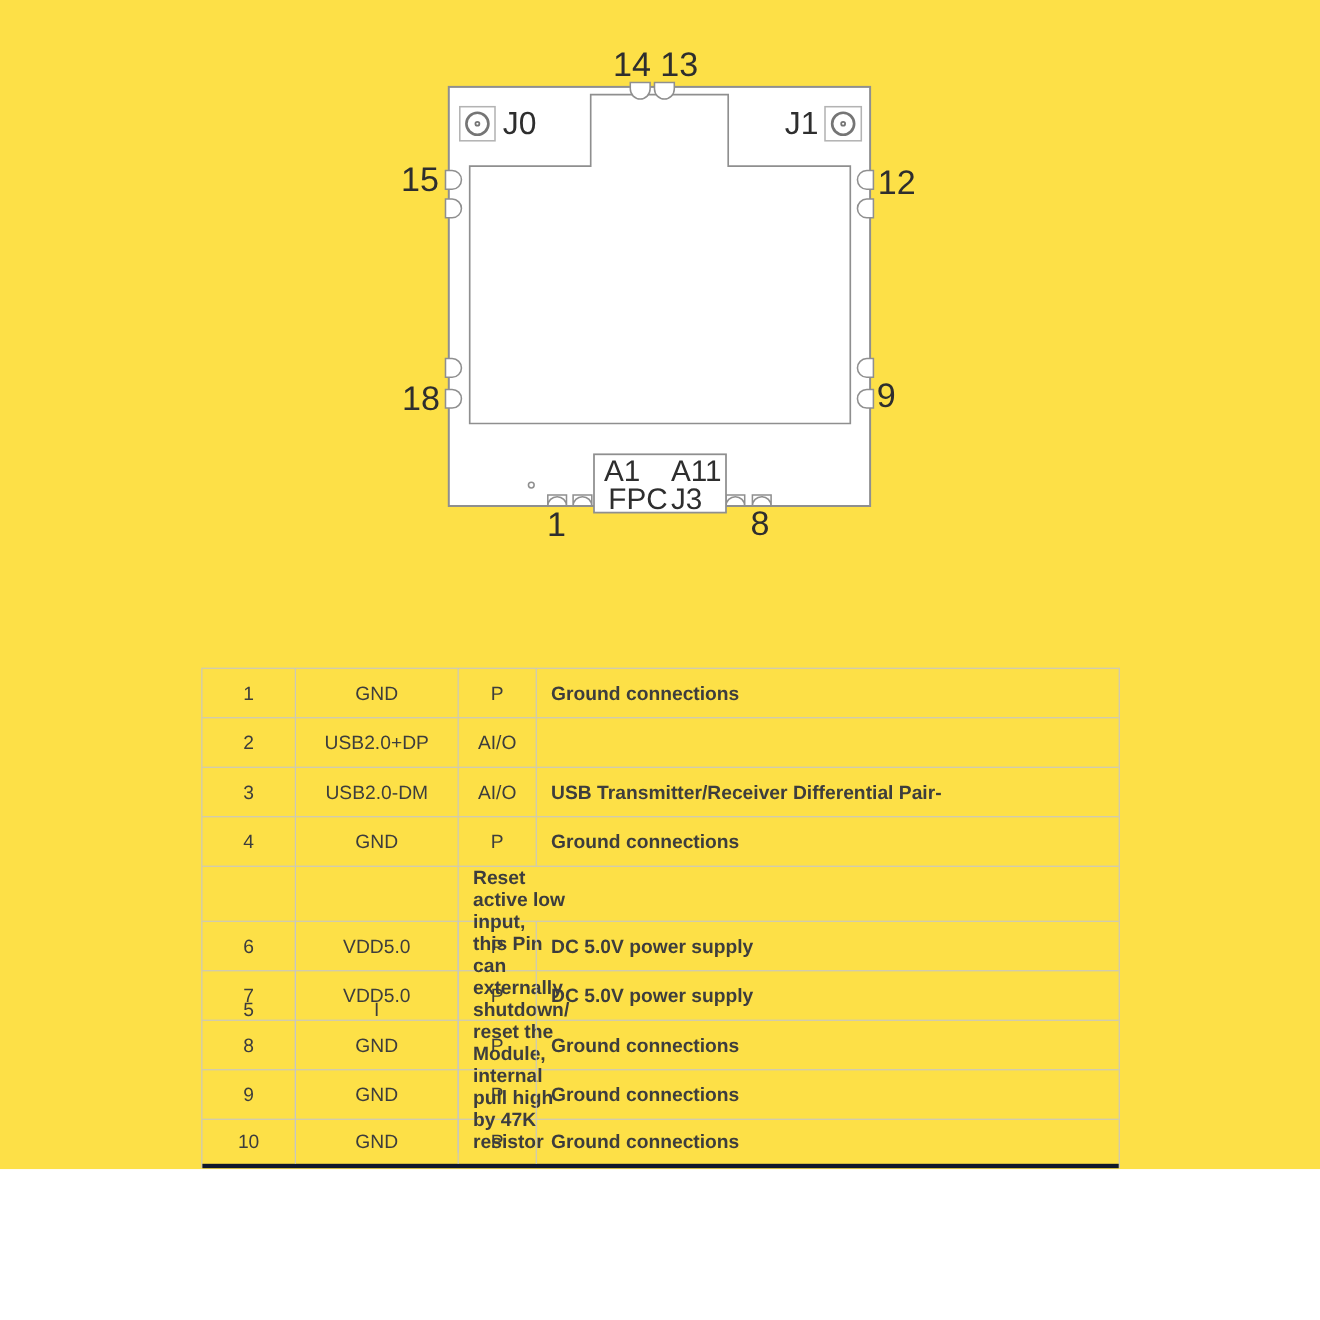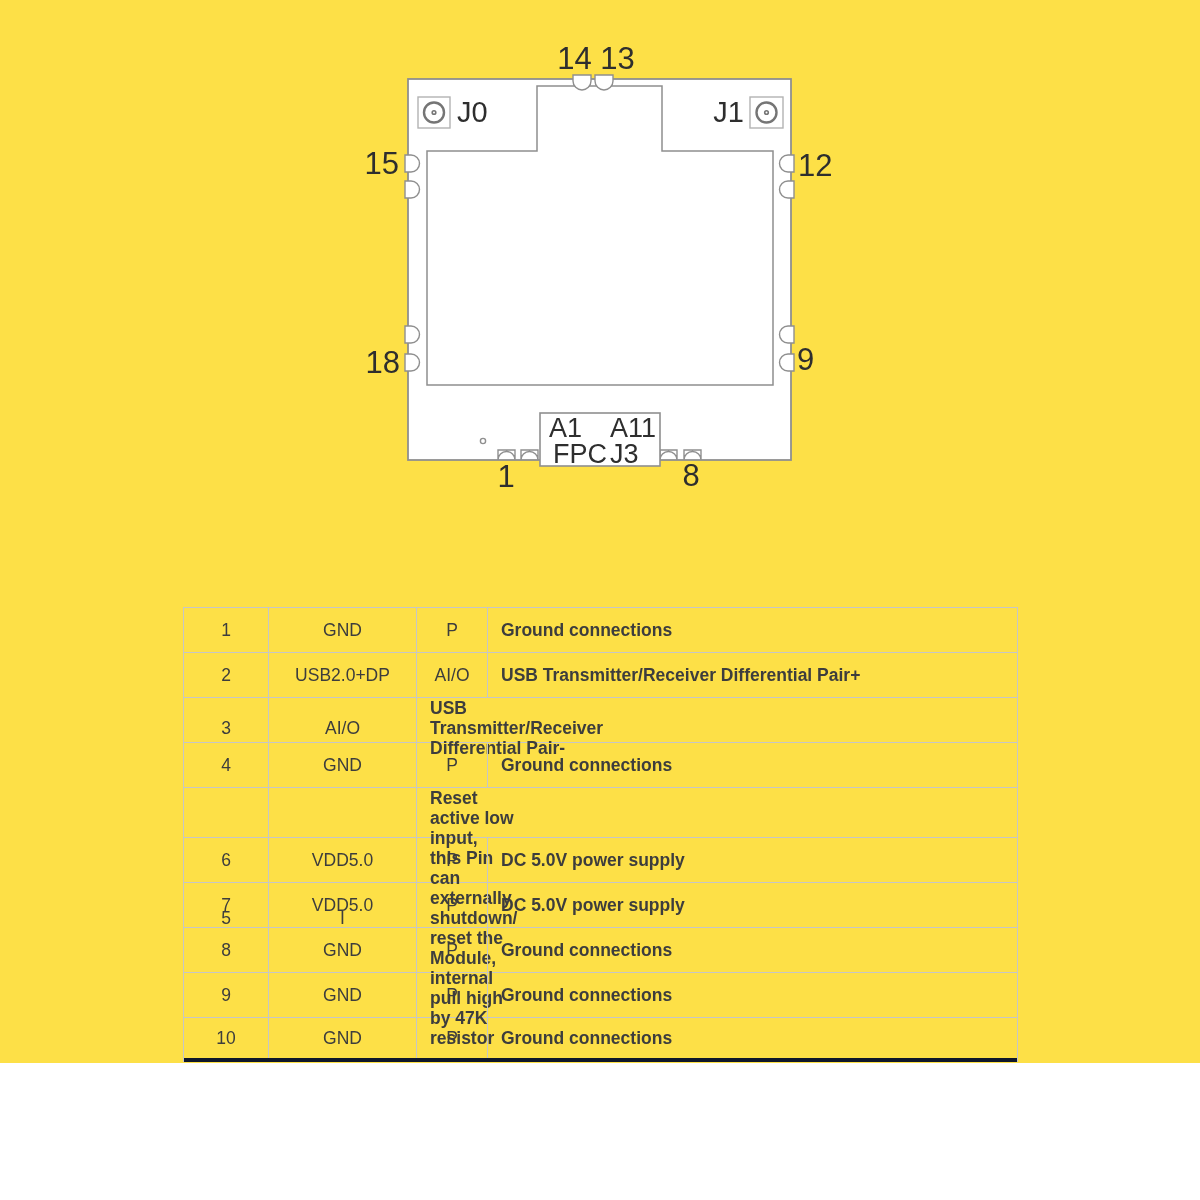--- a/index.html
+++ b/index.html
@@ -116,25 +116,25 @@
       <div class="cell vline">1</div>
       <div class="cell vline">GND</div>
       <div class="cell vline">P</div>
       <div class="cell desc">Ground connections</div>
     </div>
 
     <div class="pt-row">
       <div class="cell vline">2</div>
       <div class="cell vline">USB2.0+DP</div>
       <div class="cell vline">AI/O</div>
-      <div class="cell desc">USB Transmitter/Receiver Differential Pair+</div>
     </div>
 
     <div class="pt-row">
       <div class="cell vline">3</div>
+      <div class="cell vline">USB2.0-DM</div>
       <div class="cell vline">AI/O</div>
       <div class="cell desc">USB Transmitter/Receiver Differential Pair-</div>
     </div>
 
     <div class="pt-row">
       <div class="cell vline">4</div>
       <div class="cell vline">GND</div>
       <div class="cell vline">P</div>
       <div class="cell desc">Ground connections</div>
     </div>

